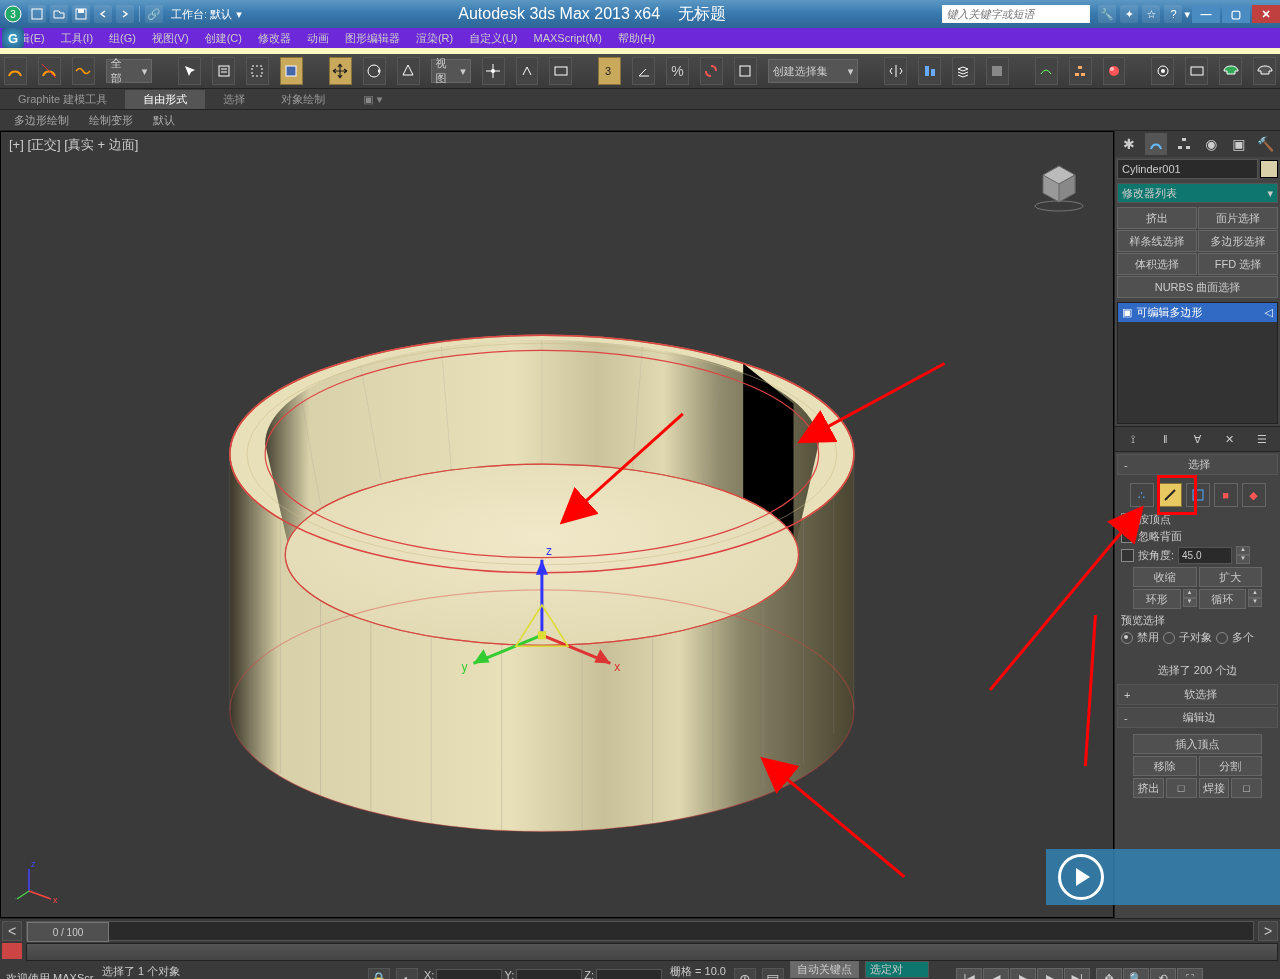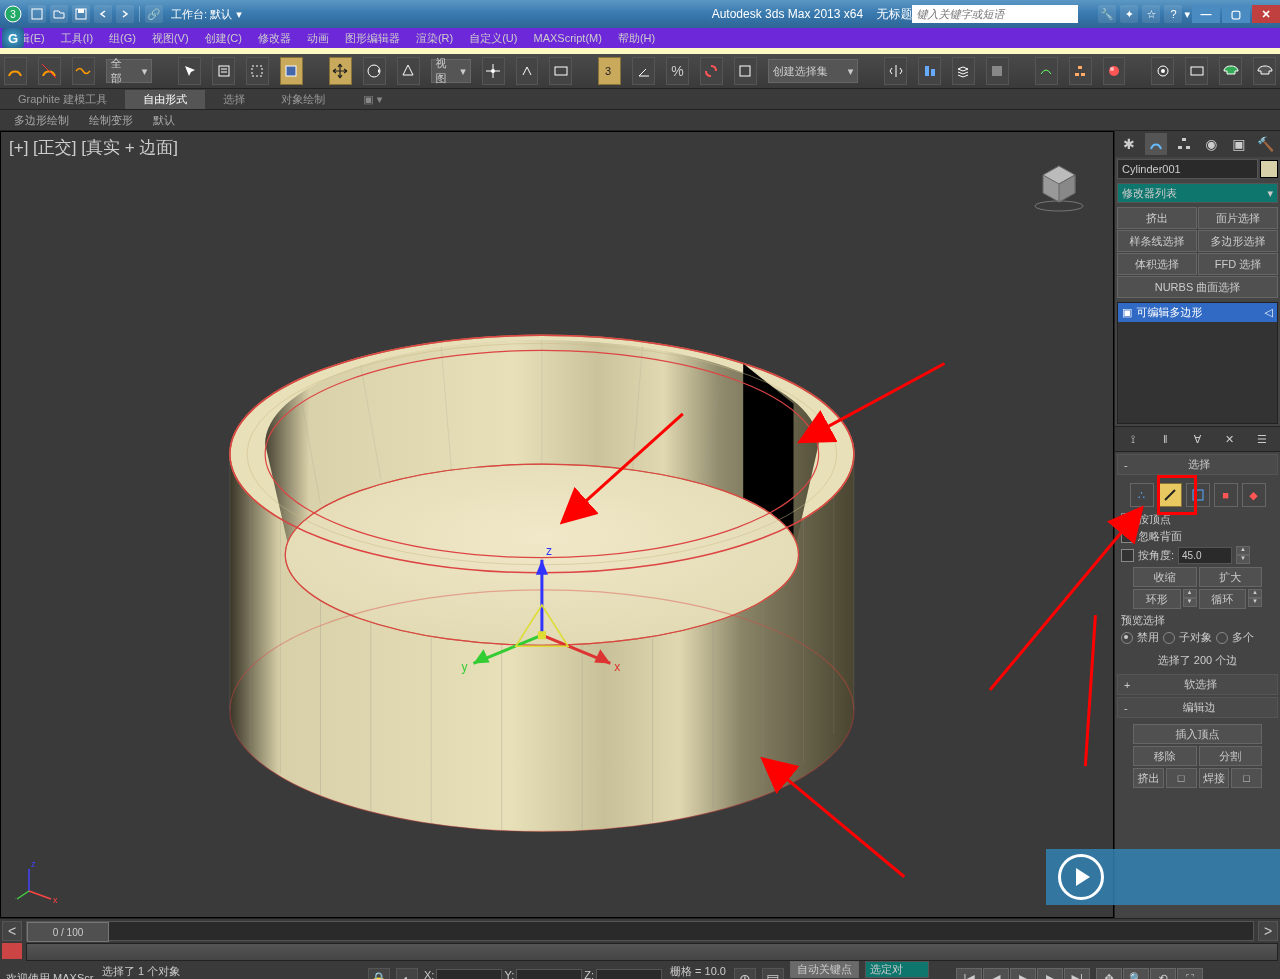--- a/index.html
+++ b/index.html
@@ -1,41 +1,41 @@
 <!DOCTYPE html>
 <html><head>
 <meta charset="utf-8">
 <style>
 html,body{margin:0;padding:0;width:1280px;height:979px;background:#333;font-family:"Microsoft YaHei","SimSun",sans-serif;font-size:11px;color:#ccc;overflow:hidden;user-select:none}
 .titlebar{height:28px;background:linear-gradient(#5c98c4,#3a7bb0 45%,#2d6596);display:flex;align-items:center;color:#fff}
 .titlebar .sys-icon{width:18px;height:18px;margin:0 4px;display:inline-block}
 .qat-btn{width:18px;height:18px;margin:0 2px;background:rgba(255,255,255,0.1);display:inline-flex;align-items:center;justify-content:center;border-radius:2px}
 .qat-sep{width:1px;height:16px;background:rgba(255,255,255,0.3);margin:0 3px}
 .ws-label{margin-left:6px;color:#fff}
-.title-center{flex:1;text-align:right;font-size:12px}
-.search-box{width:166px;height:18px;background:#fff;margin-right:18px;display:flex;align-items:center}
+.title-center{flex:1;text-align:center;font-size:16px}
+.search-box{width:148px;height:18px;background:#fff;margin-right:6px;display:flex;align-items:center}
 .search-box input{border:0;outline:0;width:100%;font-size:11px;color:#888;font-style:italic;padding:0 4px}
 .win-btns{display:flex}
 .win-btn{width:28px;height:18px;margin-left:2px;display:flex;align-items:center;justify-content:center;color:#fff;font-weight:bold}
 .win-min{background:#4a8cc2}.win-max{background:#4a8cc2}.win-close{background:#c04040}
 .menubar{height:20px;background:#6d28d9;display:flex;align-items:center;border-bottom:6px solid #fef9c3}
 .menubar span{padding:0 8px;color:#ccc}
 .toolbar{height:34px;background:linear-gradient(#4a4a4a,#3a3a3a);display:flex;align-items:center;padding:0 4px;border-bottom:1px solid #222;gap:11px}
 .tb-btn{width:26px;height:26px;background:#444;border:1px solid #555;display:inline-flex;align-items:center;justify-content:center;font-size:14px}
 .tb-btn.active{background:#c9a95b;border-color:#8a7338}
 .tb-sep{width:5px}
 .tb-dd{height:22px;background:#555;border:1px solid #666;color:#ccc;padding:0 4px;font-size:11px;display:inline-flex;align-items:center}
 .ribbon{height:20px;background:#3a3a3a;display:flex;align-items:center;border-bottom:1px solid #222}
 .ribbon-tab{padding:2px 18px;color:#999}
 .ribbon-tab.active{background:#555;color:#fff}
 .ribbon2{height:20px;background:#3a3a3a;display:flex;align-items:center;border-bottom:1px solid #222;padding-left:4px}
 .ribbon2 span{padding:2px 10px;color:#aaa;font-size:11px}
 .main{display:flex;height:calc(979px - 28px - 20px - 34px - 20px - 20px - 70px)}
 .viewport{flex:1;background:#3a3a3a;position:relative;border:1px solid #000}
-.vp-label{position:absolute;top:4px;left:8px;color:#ccc;font-size:17px}
+.vp-label{position:absolute;top:4px;left:8px;color:#ccc;font-size:13px}
 .cmd-panel{width:165px;background:#444;border-left:1px solid #222;display:flex;flex-direction:column;overflow:hidden}
 .cp-tabs{display:flex;height:26px;background:#3a3a3a;justify-content:space-around;align-items:center}
 .cp-tab{width:22px;height:22px;display:flex;align-items:center;justify-content:center;font-size:14px}
 .cp-tab.active{background:#555}
 .cp-row{display:flex;align-items:center;padding:2px;gap:2px}
 .cp-name{flex:1;background:#2a2a2a;border:1px solid #555;height:18px;padding:0 4px;font-size:11px;display:flex;align-items:center}
 .cp-color{width:16px;height:16px;background:#d8d0a8;border:1px solid #000}
 .cp-dd{background:#0f766e;border:1px solid #555;height:18px;padding:0 4px;font-size:11px;display:flex;align-items:center;justify-content:space-between}
 .mod-btns{display:grid;grid-template-columns:1fr 1fr;gap:1px;padding:2px}
 .mod-btn{background:#505050;border:1px solid #666;height:20px;display:flex;align-items:center;justify-content:center;font-size:11px}
@@ -571,21 +571,21 @@
       </div>
       <div style="margin-top:4px">预览选择</div>
       <div class="radio-row">
         <div class="radio on"></div>
           <span>禁用</span>
         <div class="radio"></div>
           <span>子对象</span>
         <div class="radio"></div>
           <span>多个</span>
       </div>
-      <div style="text-align:center;margin-top:6px">选择了 200 个边</div>
+      <div style="text-align:center;margin-top:16px">选择了 200 个边</div>
     </div>
 
     <div class="rollout-head">
         <span>+</span>
         <span style="flex:1;text-align:center">软选择</span>
       </div>
     <div class="rollout-head">
         <span>-</span>
         <span style="flex:1;text-align:center">编辑边</span>
       </div>

